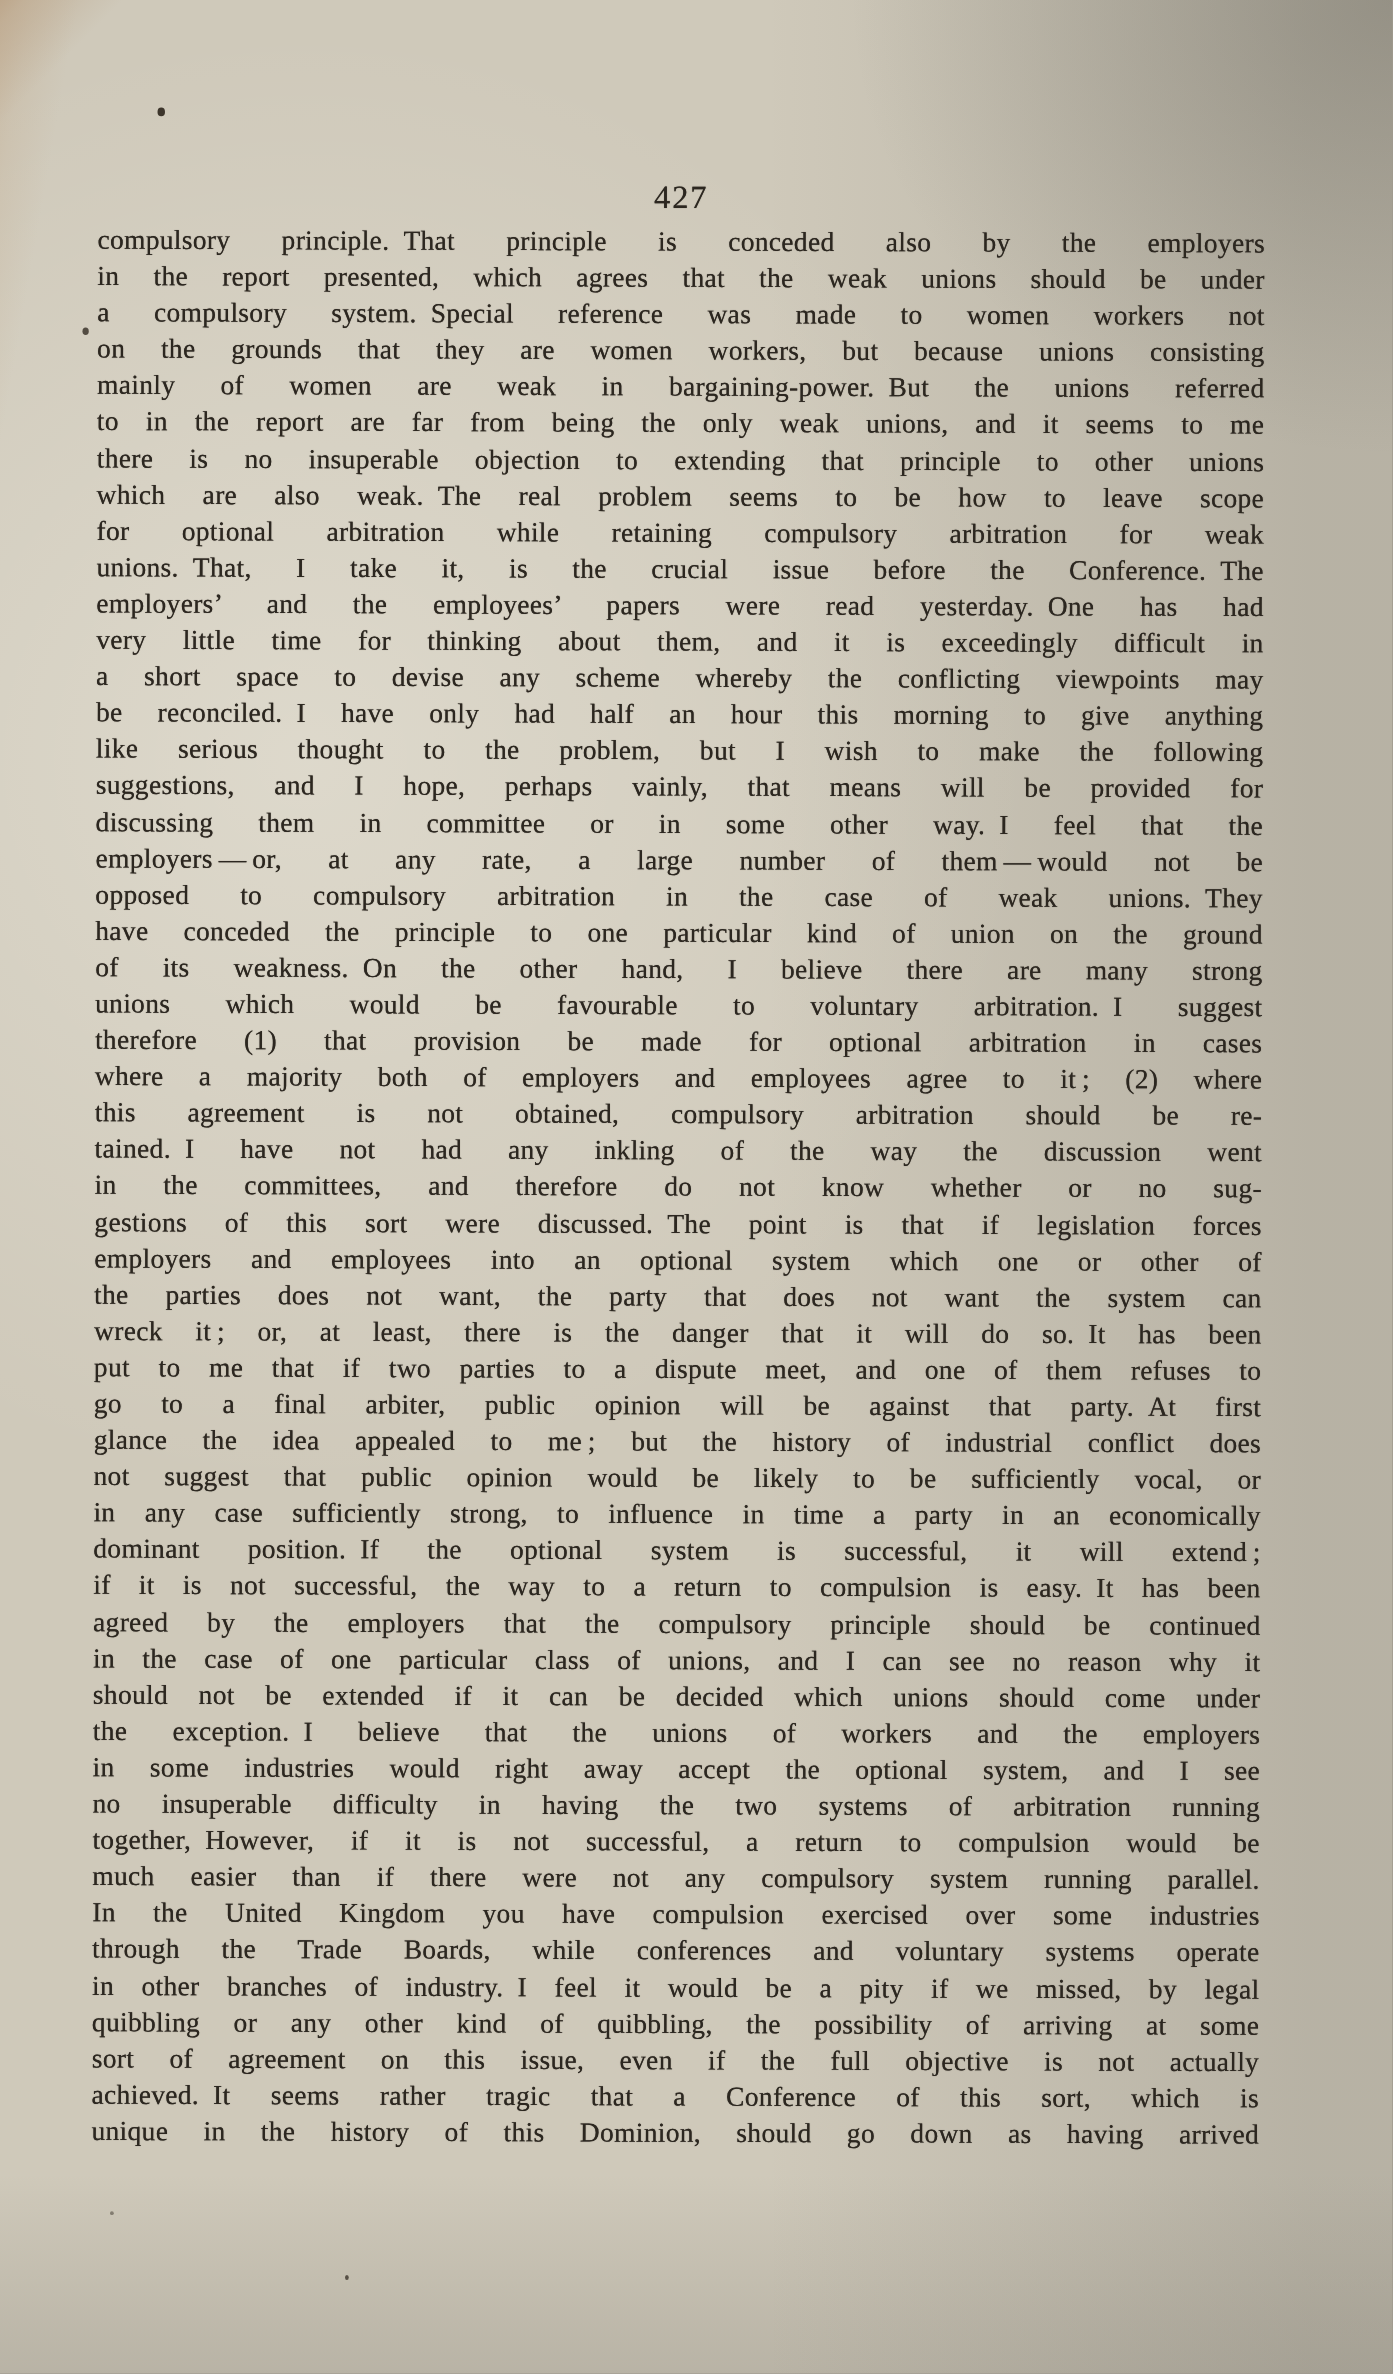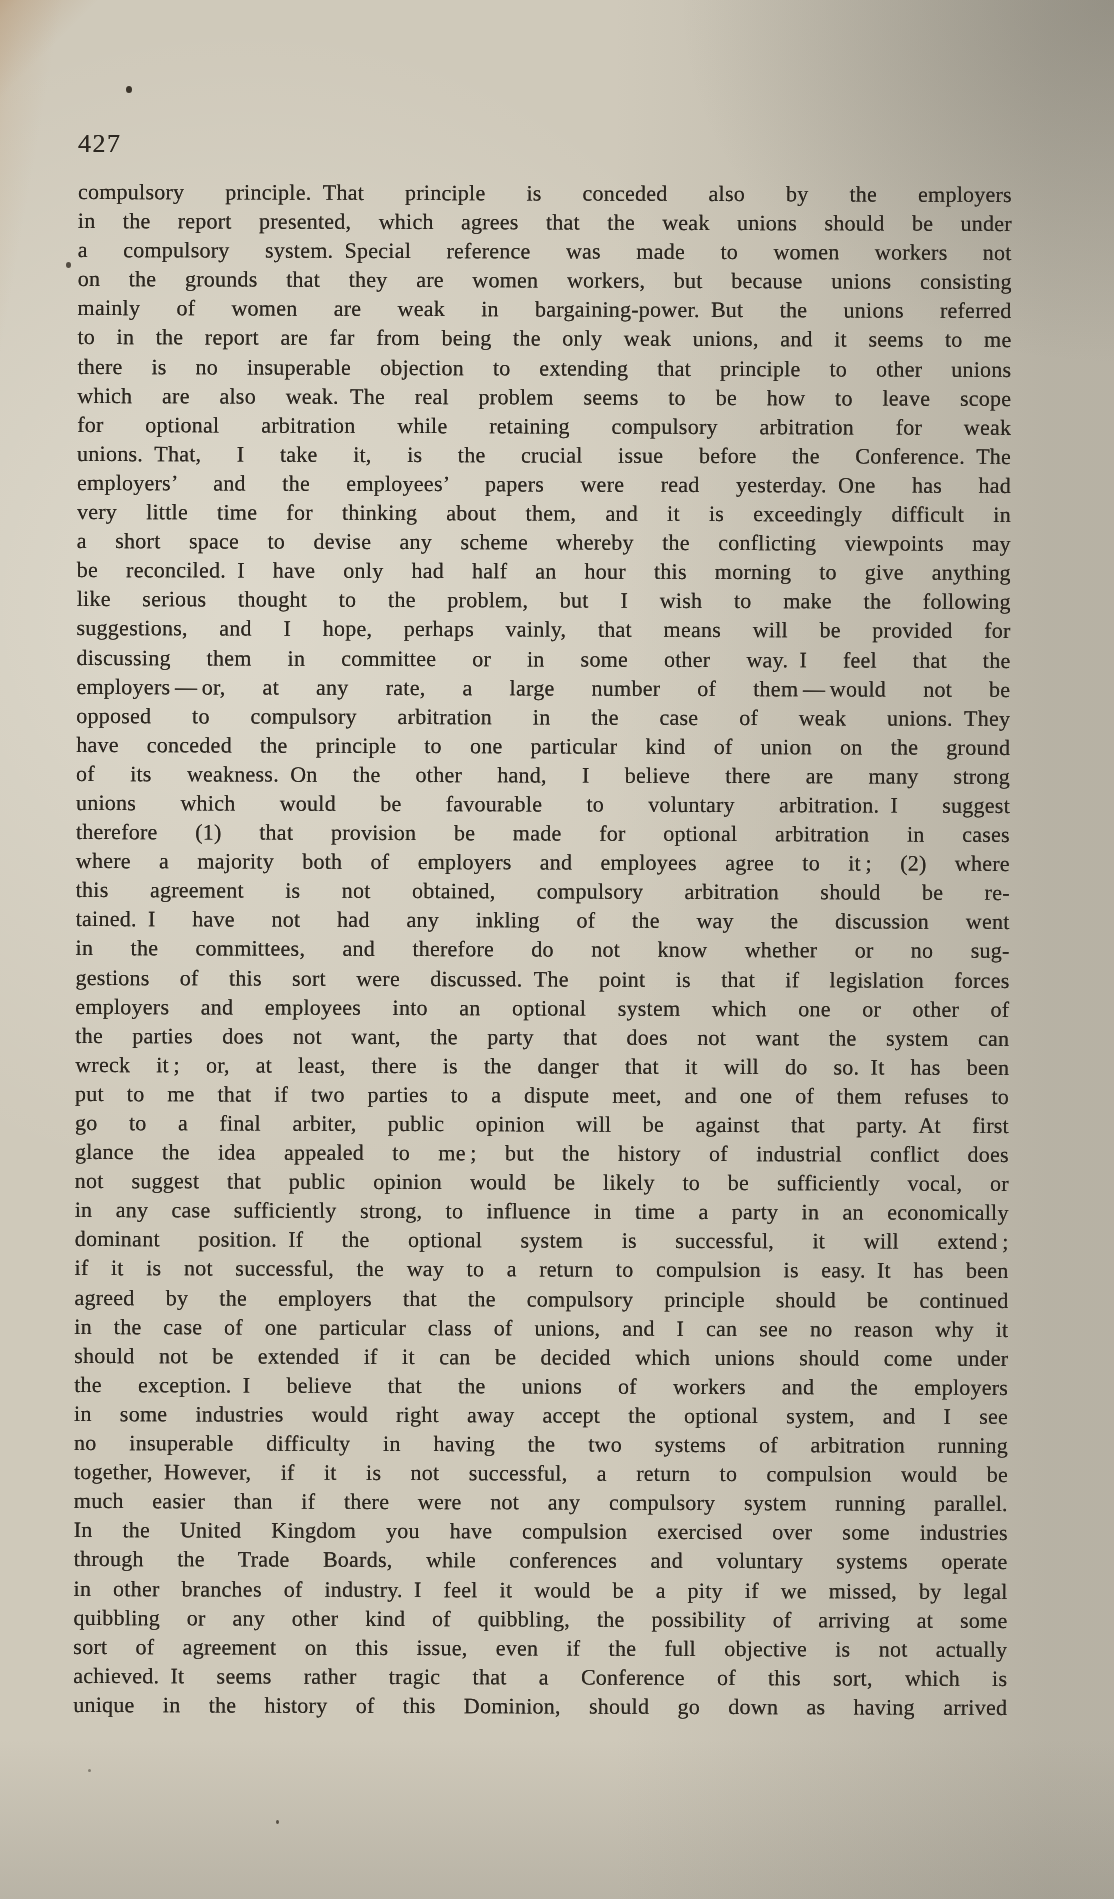--- a/index.html
+++ b/index.html
@@ -19,23 +19,24 @@
     background-image:
       radial-gradient(620px 520px at 100% 0%, rgba(78,76,68,0.32), rgba(78,76,68,0) 70%),
       linear-gradient(to right, rgba(0,0,0,0) 55%, rgba(88,86,78,0.20) 94%),
       linear-gradient(to top, rgba(82,80,72,0.18), rgba(82,80,72,0) 160px),
       linear-gradient(135deg, rgba(187,164,136,0.85) 0px, rgba(187,164,136,0.55) 14px, rgba(187,164,136,0) 70px),
       linear-gradient(100deg, rgba(197,176,149,0.60) 0px, rgba(197,176,149,0.28) 26px, rgba(197,176,149,0) 62px),
       radial-gradient(900px 900px at 22% 32%, rgba(255,253,244,0.30), rgba(255,253,244,0) 65%);
   }
   .page-number {
     position: absolute;
-    top: 129px;
+    top: 143px;
     left: 78px;
     width: 934px;
+    text-align: center;
     font-size: 26px;
     letter-spacing: 1.5px;
     text-shadow: 0 0 0.6px rgba(44,39,32,0.85);
   }
   .text-col {
     position: absolute;
     left: 78px;
     top: 177px;
     width: 934px;
     transform: rotate(0.18deg);

